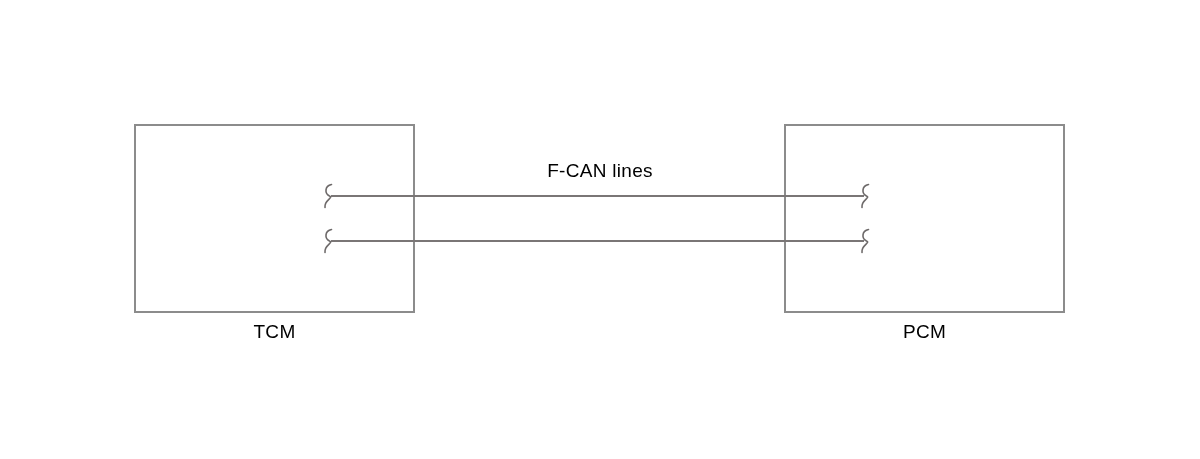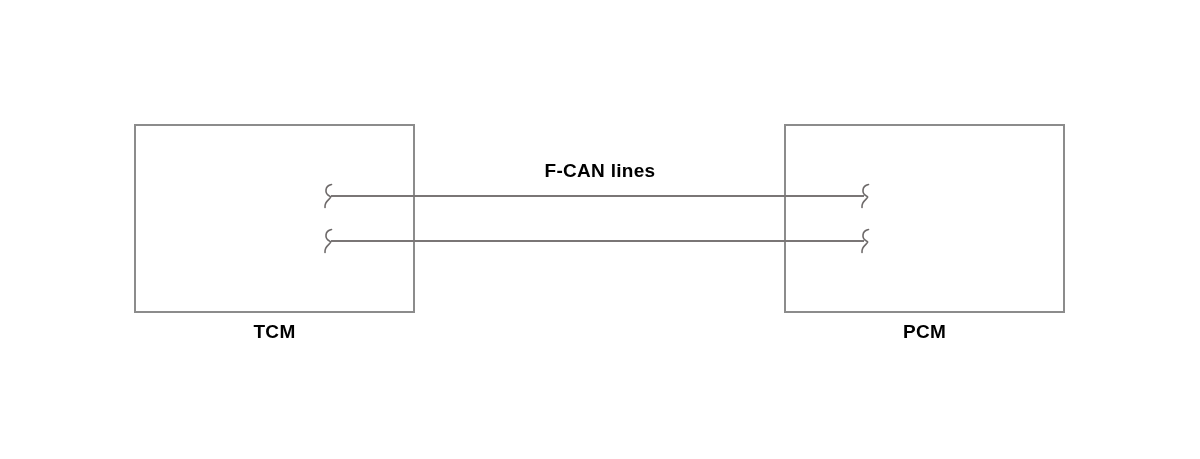--- a/index.html
+++ b/index.html
@@ -43,21 +43,21 @@
     height: 26px;
   }
   .squiggle.left  { left: 320px; }
   .squiggle.right { left: 857px; }
   .squiggle.row1  { top: 183px; }
   .squiggle.row2  { top: 228px; }
 
   .diagram-label {
     position: absolute;
     color: #000000;
-    font-weight: bold;
+    font-weight: normal;
     font-size: 19px;
     text-align: center;
     letter-spacing: 0.3px;
     white-space: nowrap;
   }
   .connection-title {
     left: 450px;
     top: 160px;
     width: 300px;
   }

